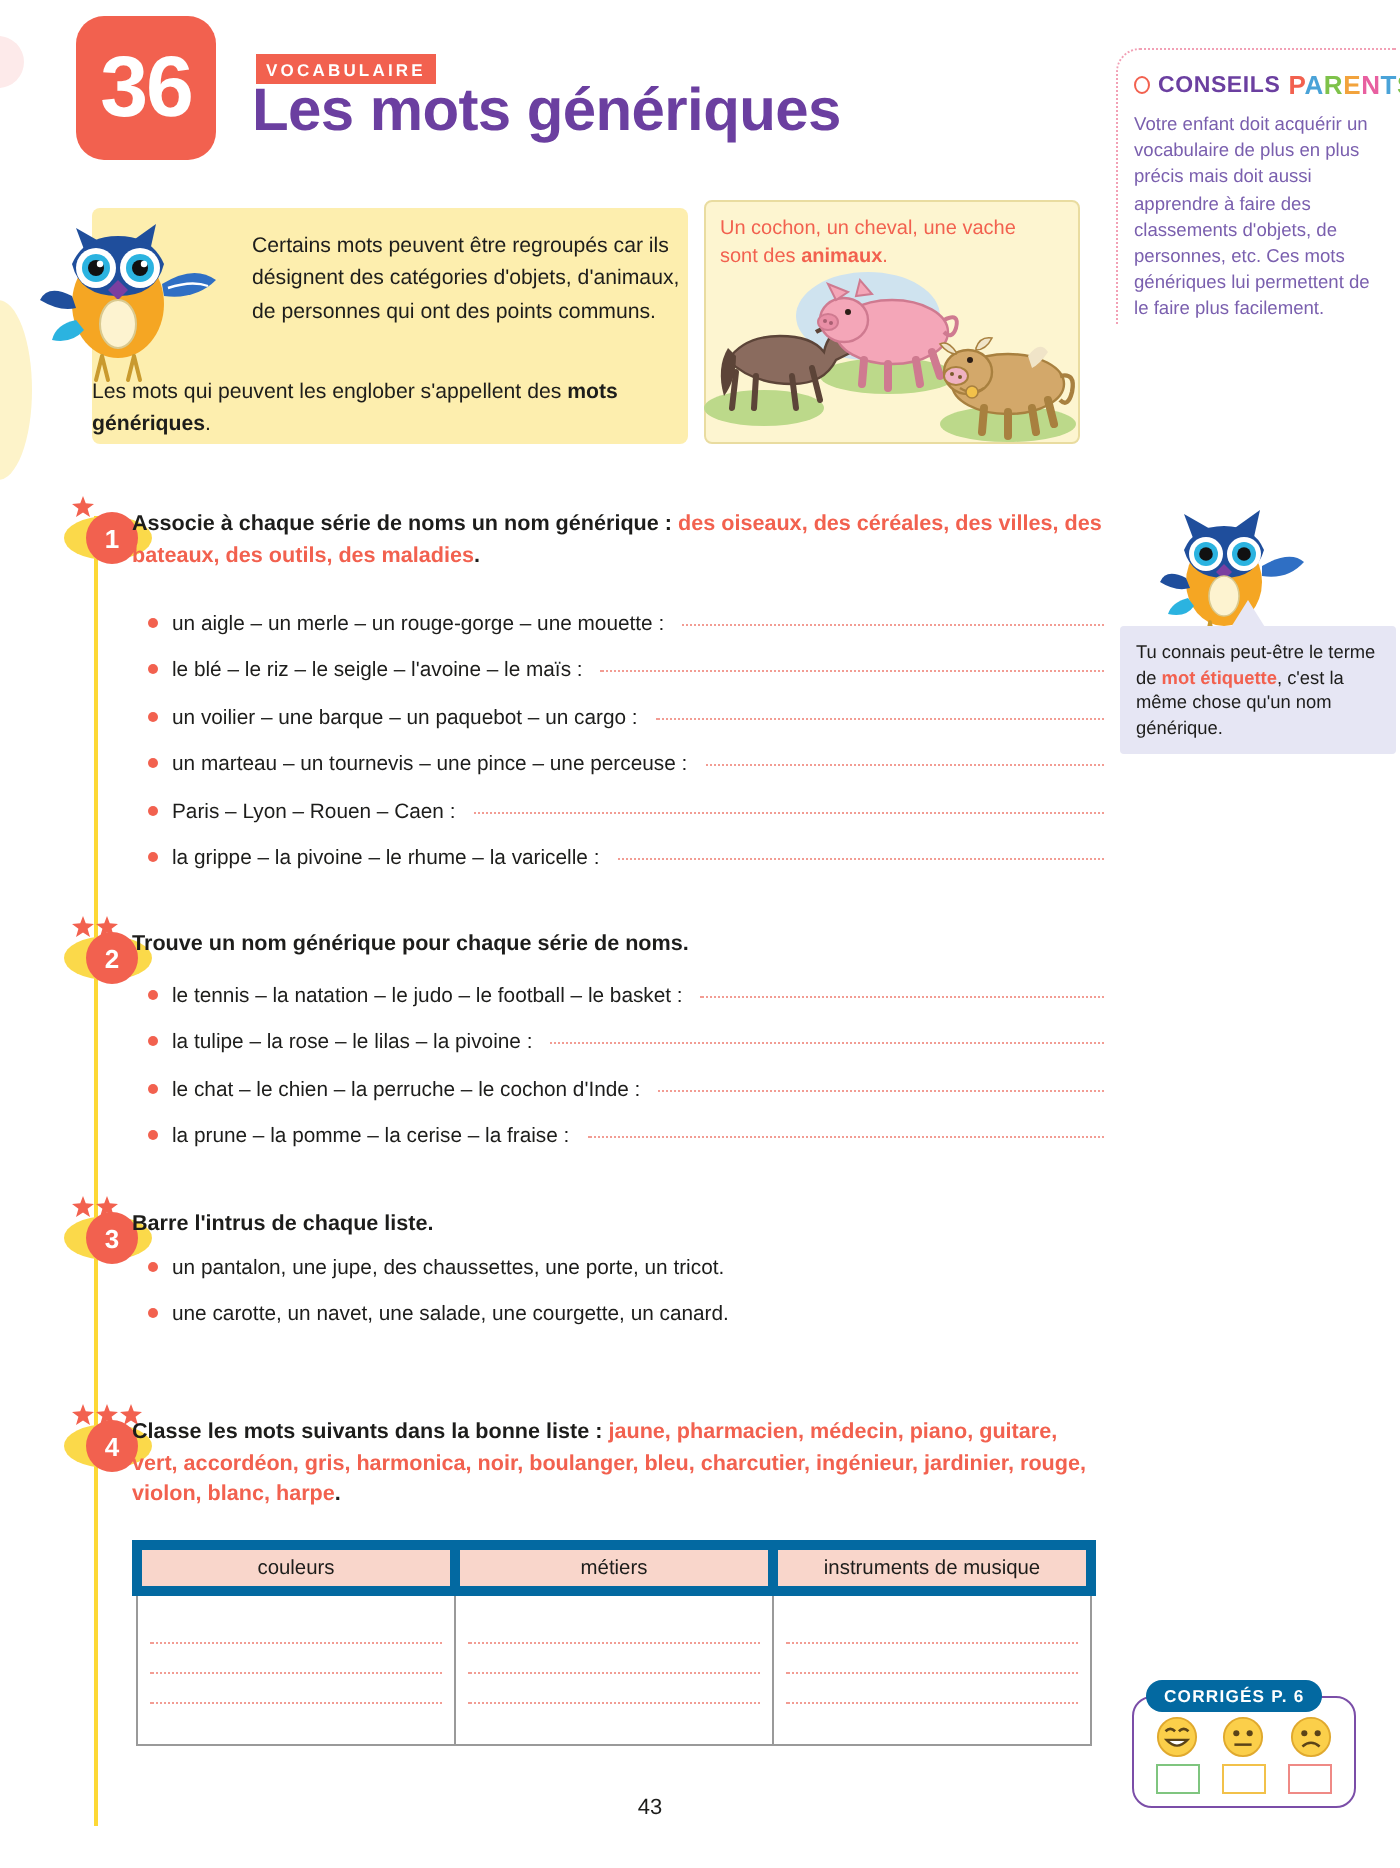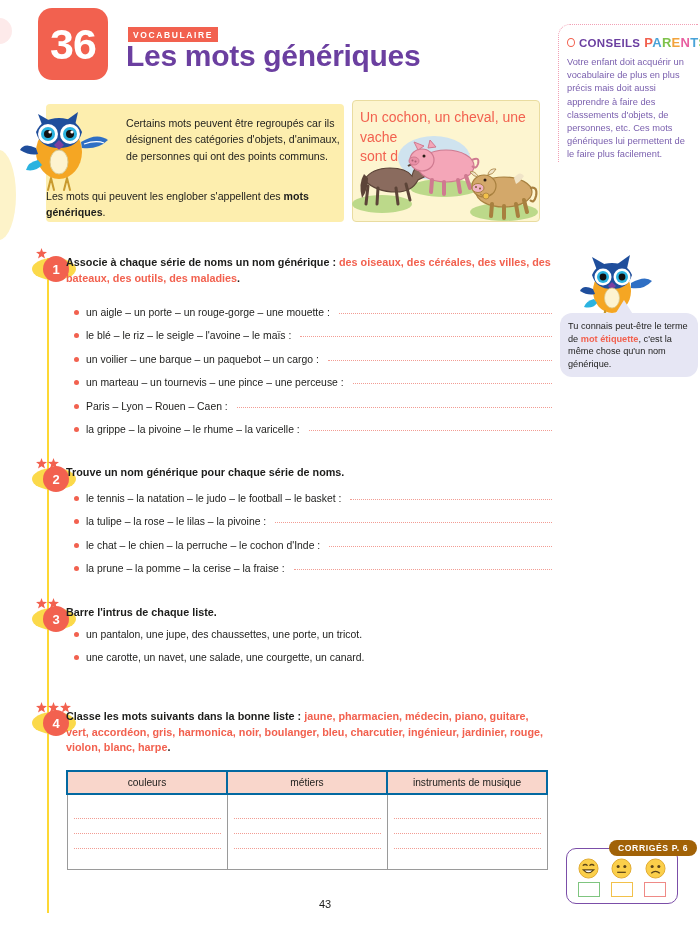--- a/index.html
+++ b/index.html
@@ -80,23 +80,23 @@
   .owl1 { position: absolute; left: 18px; top: 96px; width: 92px; height: 100px; }
 
   
   .ex-box {
     position: absolute; left: 352px; top: 100px; width: 188px; height: 122px;
     background: #fdf5d0; border: 1px solid #e9dca0; border-radius: 4px;
     overflow: hidden;
   }
   .ex-text {
     position: absolute; left: 360px; top: 108px; width: 176px;
-    color: #f2614f; font-size: 14px; line-height: 1.4;
-  }
-  .ex-text b { font-weight: normal; margin-top: 38px; }
+    color: #f2614f; font-size: 10px; line-height: 1.4;
+  }
+  .ex-text b { font-weight: bold; margin-top: 38px; }
   .ex-art { position: absolute; left: 352px; top: 130px; width: 188px; height: 92px; }
 
   
   .ex { position: absolute; }
   .badge-wrap { position: absolute; left: 28px; width: 56px; height: 34px; }
   .badge-ell {
     position: absolute; left: 4px; top: 10px; width: 44px; height: 22px;
     background: #fbd94a; border-radius: 50%;
   }
   .badge-circ {
@@ -128,60 +128,59 @@
   .fill {
     flex: 1 1 auto; min-width: 10px;
     border-bottom: 1.6px dotted #f29c93;
     position: relative; top: -2px; margin-left: 2px;
   }
 
   
   .owl2 { position: absolute; left: 578px; top: 245px; width: 74px; height: 78px; }
   .bubble {
     position: absolute; left: 560px; top: 313px; width: 138px;
-    background: #e6e6f4; border-radius: 12px;
+    background: #e6e6f4; border-radius: 2px;
     padding: 7px 8px; font-size: 9.2px; line-height: 1.36; color: #1d1d1b;
   }
   .bubble b { color: #f2614f; font-weight: bold; }
   .bubble-tail {
     position: absolute; left: 614px; top: 300px;
     width: 0; height: 0;
     border-left: 10px solid transparent;
     border-right: 10px solid transparent;
     border-bottom: 16px solid #e6e6f4;
   }
 
   
   .tbl {
     position: absolute; left: 66px; top: 770px; width: 482px;
     border-collapse: collapse; table-layout: fixed;
   }
   .tbl th {
-    background: #f9d6cb; border: 2px solid #0369a1;
+    background: #f9d6cb; border: 5px solid #0369a1;
     font-size: 10.2px; font-weight: normal; color: #1d1d1b;
     height: 23px; text-align: center;
   }
   .tbl td { border: 1px solid #9a9a9a; padding: 0; vertical-align: top; }
   .cell-lines { padding: 9px 6px 5px 6px; }
   .cell-line { border-bottom: 1.6px dotted #f29c93; height: 15px; }
   .cell-line:last-child { border-bottom: none; }
 
   
   .pagenum {
     position: absolute; left: 0; top: 898px; width: 700px;
     text-align: center; font-size: 11px; color: #1d1d1b;
   }
   .pagenum span { margin-left: -50px; }
 
   .corr-badge {
     position: absolute; left: 573px; top: 840px;
-    background: #a16207; color: #fff; border-radius: 9px;
+    background: #0369a1; color: #fff; border-radius: 9px;
     font-size: 8.6px; font-weight: bold; letter-spacing: .6px;
     padding: 3px 9px;
-    margin-left: 36px;
   }
   .eval-box {
     position: absolute; left: 566px; top: 848px; width: 112px; height: 56px;
     border: 1.4px solid #7b4ea8; border-radius: 10px;
   }
   .faces {
     position: absolute; left: 572px; top: 858px; width: 100px;
     display: flex; justify-content: space-around;
   }
   .face { width: 21px; height: 21px; }
@@ -338,21 +337,21 @@
       </div>
       <div class="badge-ell"></div>
       <div class="badge-circ">1</div>
     </div>
     <div class="ex-title" style="top:255px">
       <span>Associe à chaque série de noms un nom générique : </span><span class="hl">des oiseaux, des céréales, des villes, des bateaux, des outils, des maladies</span><span>.</span>
     </div>
     <div class="items" style="top:308px">
       <div class="item">
           <span class="dot"></span>
-          <span class="item-txt">un aigle – un porte – un rouge-gorge – une mouette :</span>
+          <span class="item-txt">un aigle – un merle – un rouge-gorge – une mouette :</span>
           <span class="fill"></span>
         </div>
       <div class="item">
           <span class="dot"></span>
           <span class="item-txt">le blé – le riz – le seigle – l'avoine – le maïs :</span>
           <span class="fill"></span>
         </div>
       <div class="item">
           <span class="dot"></span>
           <span class="item-txt">un voilier – une barque – un paquebot – un cargo :</span>

